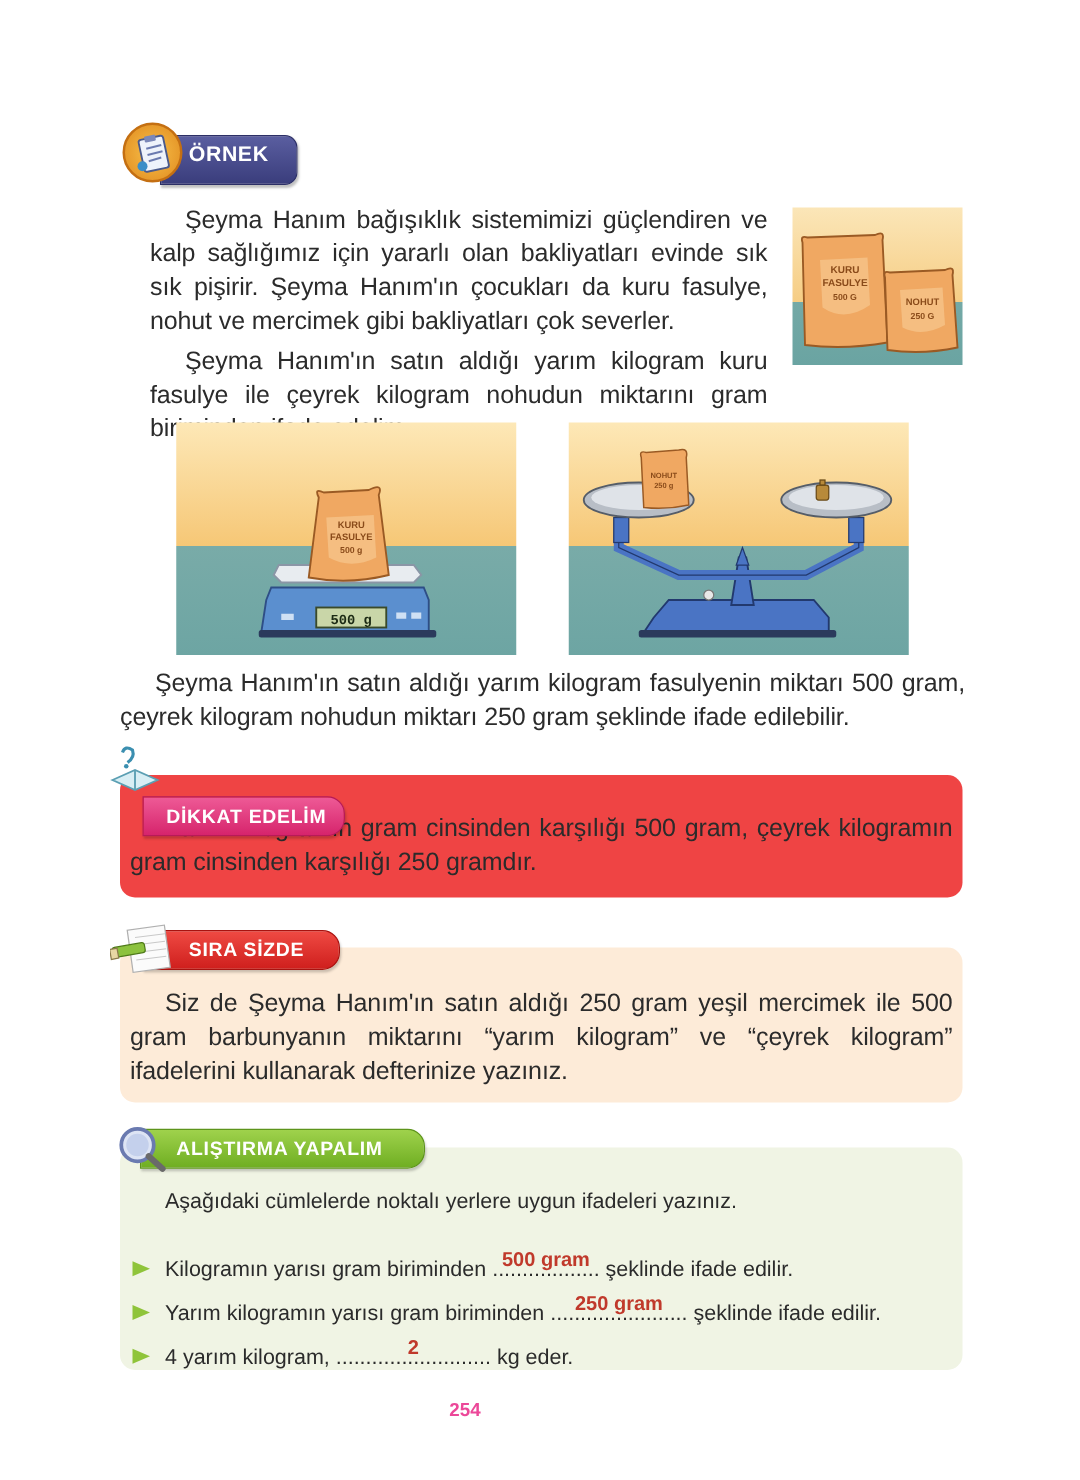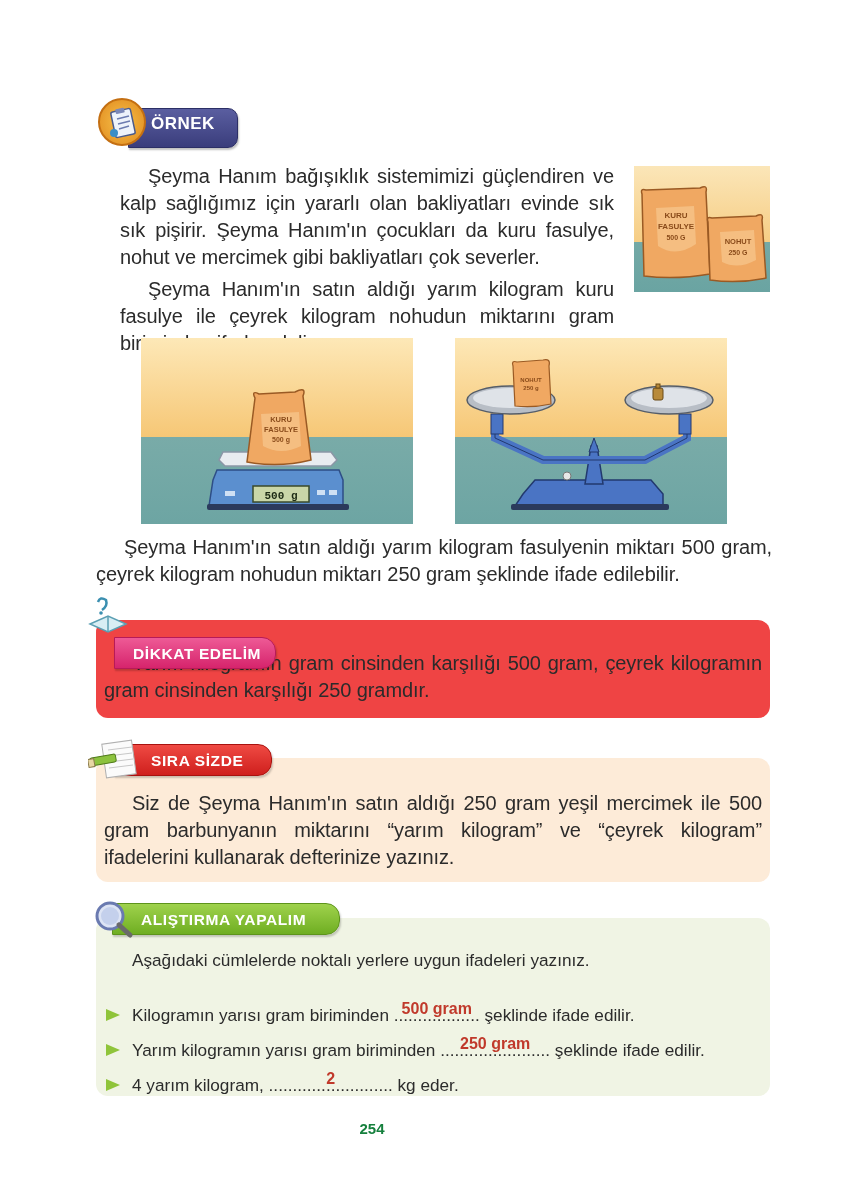--- a/index.html
+++ b/index.html
@@ -44,21 +44,21 @@
 
   .icon-abs { position: absolute; }
 
   .task-intro { position: absolute; left: 132px; top: 950px; font-size: 17.2px; }
   .list { position: absolute; left: 106px; top: 984px; list-style: none; margin-top: 16px; }
   .list li { position: relative; height: 35px; line-height: 30px; font-size: 17.2px; padding-left: 26px; white-space: nowrap; }
   .list li .arrow { position: absolute; left: 0; top: 9px; width: 0; height: 0; border-top: 6px solid transparent; border-bottom: 6px solid transparent; border-left: 14px solid #8fc43a; }
   .dots { position: relative; display: inline-block; }
   .ans { position: absolute; left: 50%; transform: translateX(-50%); bottom: 6px; color: #c0392b; font-weight: bold; font-size: 16px; white-space: nowrap; }
 
-  .page-num { position: absolute; left: 0; width: 744px; top: 1120px; text-align: center; font-weight: bold; font-size: 15px; color: #15803d; }
+  .page-num { position: absolute; left: 0; width: 744px; top: 1120px; text-align: center; font-weight: bold; font-size: 15px; color: #ec4899; }
 </style>
 </head>
 <body>
 
 <div class="ornek">
   <div class="pill">
     <span>ÖRNEK</span>
   </div>
   <div class="circle">
     <svg width="32" height="34" viewBox="0 0 32 34">

